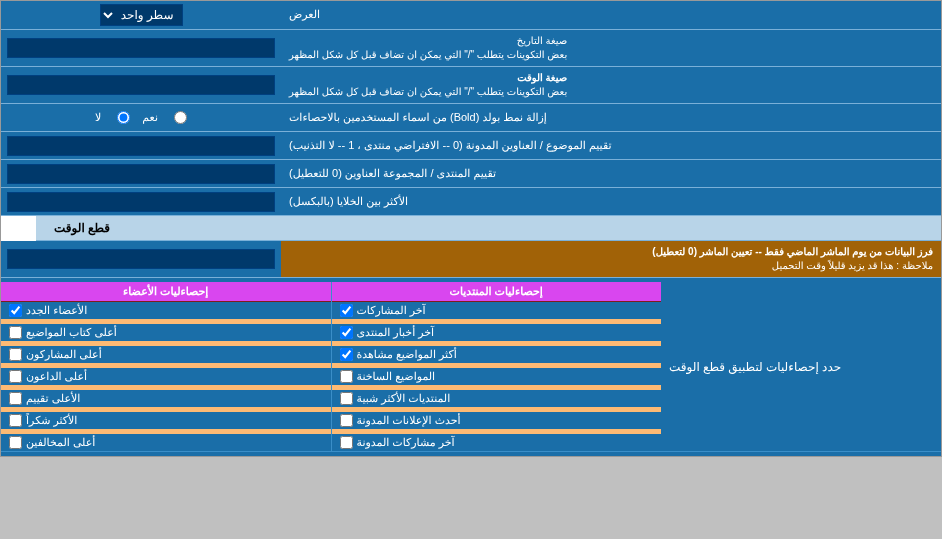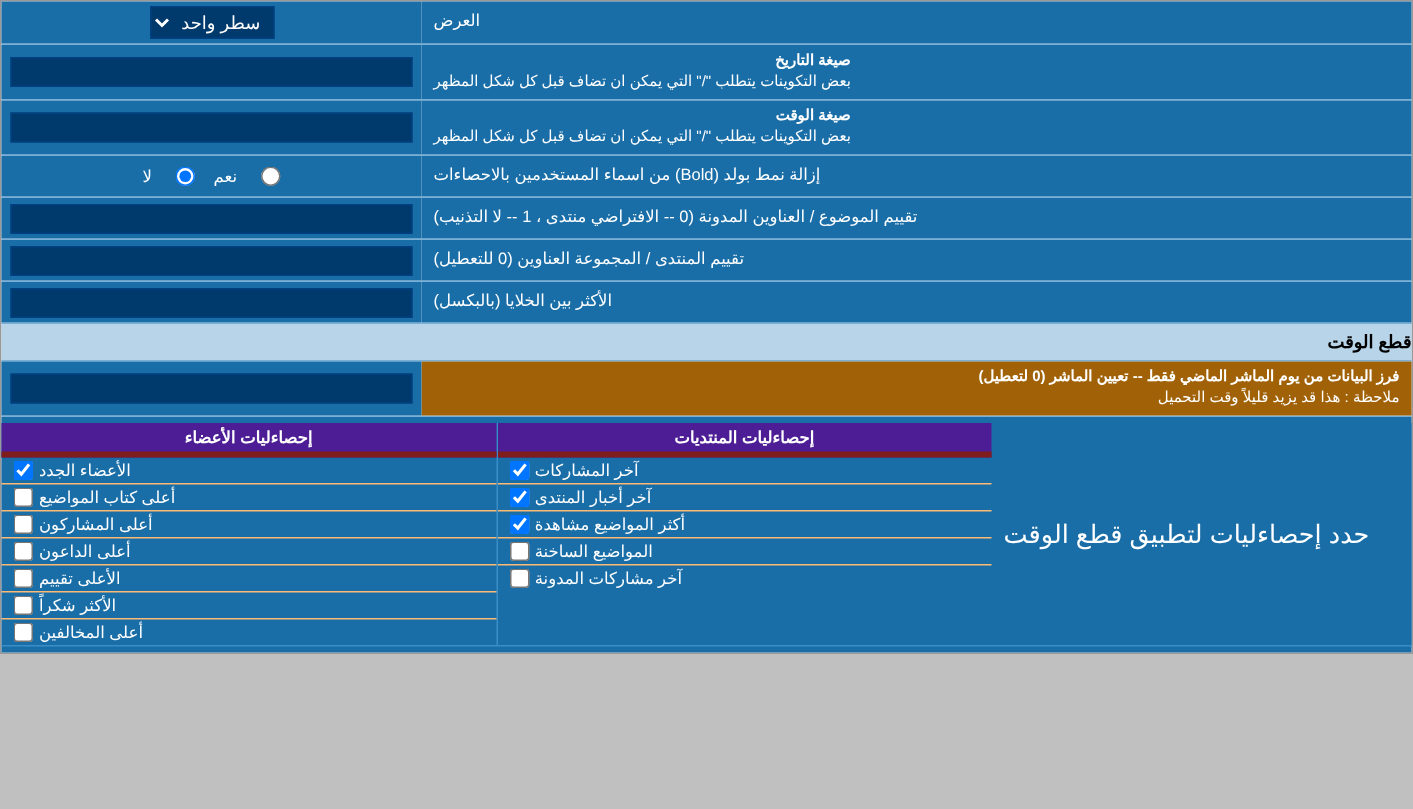--- a/index.html
+++ b/index.html
@@ -60,23 +60,24 @@
       border: 1px solid #004080;
       padding: 2px 4px;
       font-size: 12px;
       direction: rtl;
     }
     .section-header {
       background: #b8d4e8;
       color: #000;
       font-weight: bold;
       font-size: 12px;
-      padding: 5px 0;
-      text-align: right;
+      padding: 5px 18px;
+      text-align: left;
       border-bottom: 1px solid #7ab0d8;
+      margin-left: 35px;
     }
     .radio-cell {
       width: 280px;
       background: #1a6ea8;
       display: flex;
       align-items: center;
       justify-content: center;
       gap: 12px;
       padding: 3px 6px;
     }
@@ -92,55 +93,55 @@
       background: #1a6ea8;
       padding: 4px 0;
     }
     .checkbox-col {
       flex: 1;
       border-left: 1px solid #3a8ec8;
       padding: 0;
     }
     .checkbox-col:last-child { border-left: none; }
     .checkbox-col-header {
-      background: #4c1d95;
+      background: #d946ef;
       color: #fff;
       text-align: center;
       padding: 3px 6px;
       font-size: 11px;
       font-weight: bold;
-      border-bottom: 4px solid #7f1d1d;
+      border-bottom: 1px solid #7f1d1d;
     }
     .checkbox-item {
       display: flex;
       align-items: center;
       justify-content: flex-end;
       gap: 4px;
       padding: 2px 8px;
       color: #fff;
       font-size: 11px;
-      border-bottom: 1px solid #fdba74;
+      border-bottom: 5px solid #fdba74;
     }
     .checkbox-item:last-child { border-bottom: none; }
     .checkbox-item input[type="checkbox"] {
       margin: 0;
     }
     .time-cut-label-cell {
       flex: 1;
       background: #a16207;
       color: #fff;
       font-size: 10px;
       padding: 4px 8px;
       text-align: right;
       line-height: 1.4;
     }
     .apply-label-cell {
       background: #1a6ea8;
       color: #fff;
-      font-size: 17px;
+      font-size: 12px;
       padding: 4px 8px;
       display: flex;
       align-items: center;
       justify-content: flex-end;
       text-align: right;
       width: 280px;
     }
   </style>
 </head>
 <body>
@@ -154,21 +155,21 @@
     <div class="input-cell">
       <select>
         <option value="سطر واحد">سطر واحد</option>
       </select>
     </div>
   </div>
 
   <div class="row">
     <div class="label-cell small-text">
       <div>
-        <div style="font-weight:bold;">صيغة التاريخ</div>
+        <div style="font-weight:normal;">صيغة التاريخ</div>
         <div style="font-size:10px;">بعض التكوينات يتطلب "/" التي يمكن ان تضاف قبل كل شكل المظهر</div>
       </div>
     </div>
     <div class="input-cell">
       <input type="text" style="">
     </div>
   </div>
 
   <div class="row">
     <div class="label-cell small-text">
@@ -264,20 +265,28 @@
           </div>
           <div class="checkbox-item">
             <span>أكثر المواضيع مشاهدة</span>
             <input type="checkbox" checked="" style="">
           </div>
           <div class="checkbox-item">
             <span>المواضيع الساخنة</span>
             <input type="checkbox" style="">
           </div>
           <div class="checkbox-item">
+            <span>المنتديات الأكثر شبية</span>
+            <input type="checkbox" style="">
+          </div>
+          <div class="checkbox-item">
+            <span>أحدث الإعلانات المدونة</span>
+            <input type="checkbox" style="">
+          </div>
+          <div class="checkbox-item">
             <span>آخر مشاركات المدونة</span>
             <input type="checkbox" style="">
           </div>
         </div>
 
         <div class="checkbox-col">
           <div class="checkbox-col-header">
             <span>إحصاءليات الأعضاء</span>
           </div>
           <div class="checkbox-item">

